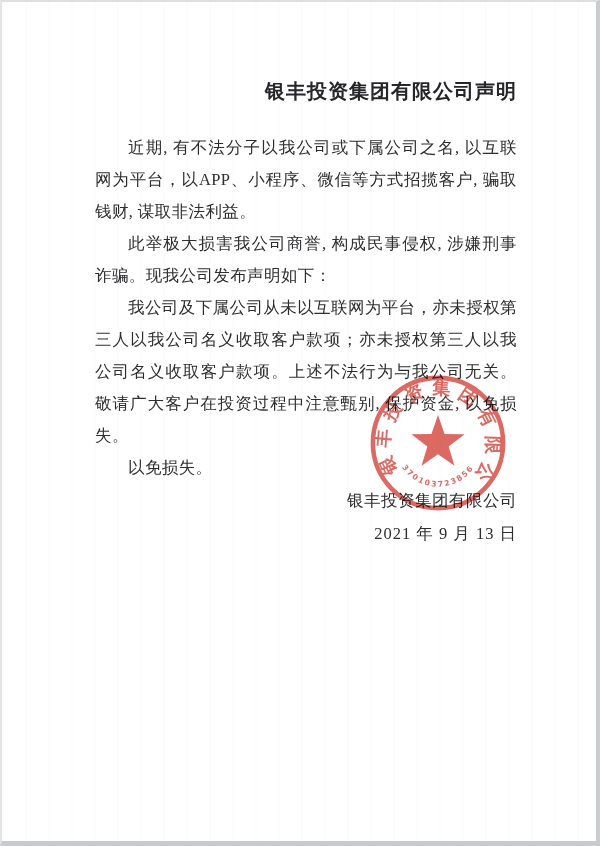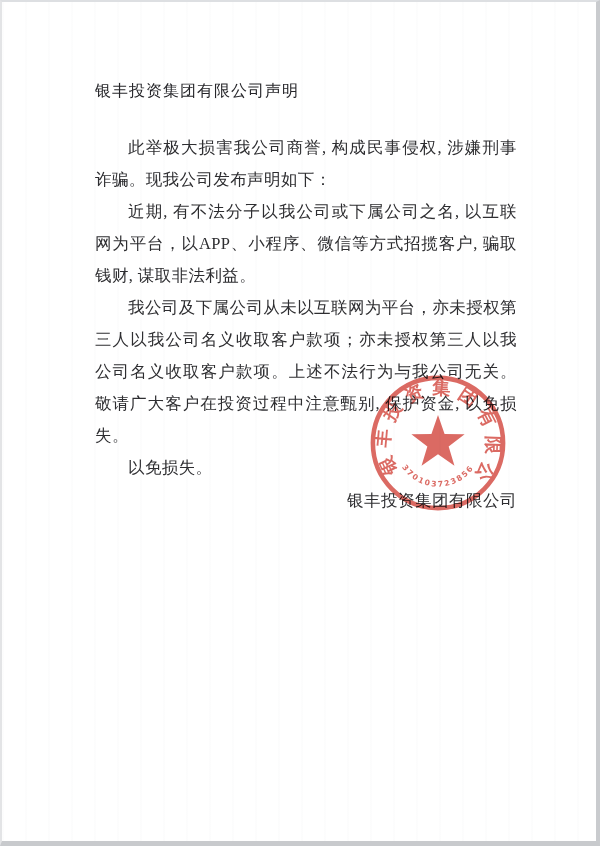--- a/index.html
+++ b/index.html
@@ -20,24 +20,24 @@
     border-top: 2px solid #dddfe2;
     border-left: 2px solid #e3e4e6;
     border-right: 4px solid #c9cbce;
     border-bottom: 5px solid #c8cacd;
     padding: 76px 79px 0 93px;
     overflow: hidden;
     color: #2e2e31;
   }
   .doc-title {
     margin: 0 0 28px 0;
-    font-size: 16px;
+    font-size: 20px;
     line-height: 26px;
-    font-weight: normal;
-    text-align: left;
+    font-weight: bold;
+    text-align: right;
     letter-spacing: 1px;
     color: #26262a;
   }
   .para {
     margin: 0;
     font-size: 16.5px;
     line-height: 32px;
     text-align: justify;
     text-indent: 33px;
     letter-spacing: 0.4px;
@@ -60,30 +60,31 @@
   }
   .seal svg { width: 100%; height: 100%; }
 </style>
 </head>
 <body>
 
 <div class="scan-page">
 
   <h1 class="doc-title">银丰投资集团有限公司声明</h1>
 
+  <p class="para">近期, 有不法分子以我公司或下属公司之名, 以互联网为平台，以APP、小程序、微信等方式招揽客户, 骗取钱财, 谋取非法利益。</p>
+
   <p class="para">此举极大损害我公司商誉, 构成民事侵权, 涉嫌刑事诈骗。现我公司发布声明如下：</p>
-
-  <p class="para">近期, 有不法分子以我公司或下属公司之名, 以互联网为平台，以APP、小程序、微信等方式招揽客户, 骗取钱财, 谋取非法利益。</p>
 
   <p class="para">我公司及下属公司从未以互联网为平台，亦未授权第三人以我公司名义收取客户款项；亦未授权第三人以我公司名义收取客户款项。上述不法行为与我公司无关。敬请广大客户在投资过程中注意甄别, 保护资金, 以免损失。</p>
 
   <p class="para">以免损失。</p>
 
   <div class="sig-block">
     <div class="sig-company">银丰投资集团有限公司</div>
+    <div class="sig-date">2021 年 9 月 13 日</div>
   </div>
 
   <div class="seal">
     <svg viewBox="0 0 200 200" xmlns="http://www.w3.org/2000/svg">
       <defs>
         <path id="arcTop" d="M 42.7 140.2 A 70 70 0 1 1 157.3 140.2" fill="none"></path>
         <path id="arcBottom" d="M 40 116 A 62 62 0 0 0 160 116" fill="none"></path>
       </defs>
       <circle cx="100" cy="100" r="93" fill="none" stroke-width="6.5" stroke="#d6544c"></circle>
       <polygon points="100,60 109.4,87.06 138.04,87.64 115.22,104.94 123.51,132.36 100,116 76.49,132.36 84.78,104.94 61.96,87.64 90.6,87.06" fill="#d6544c"></polygon>

